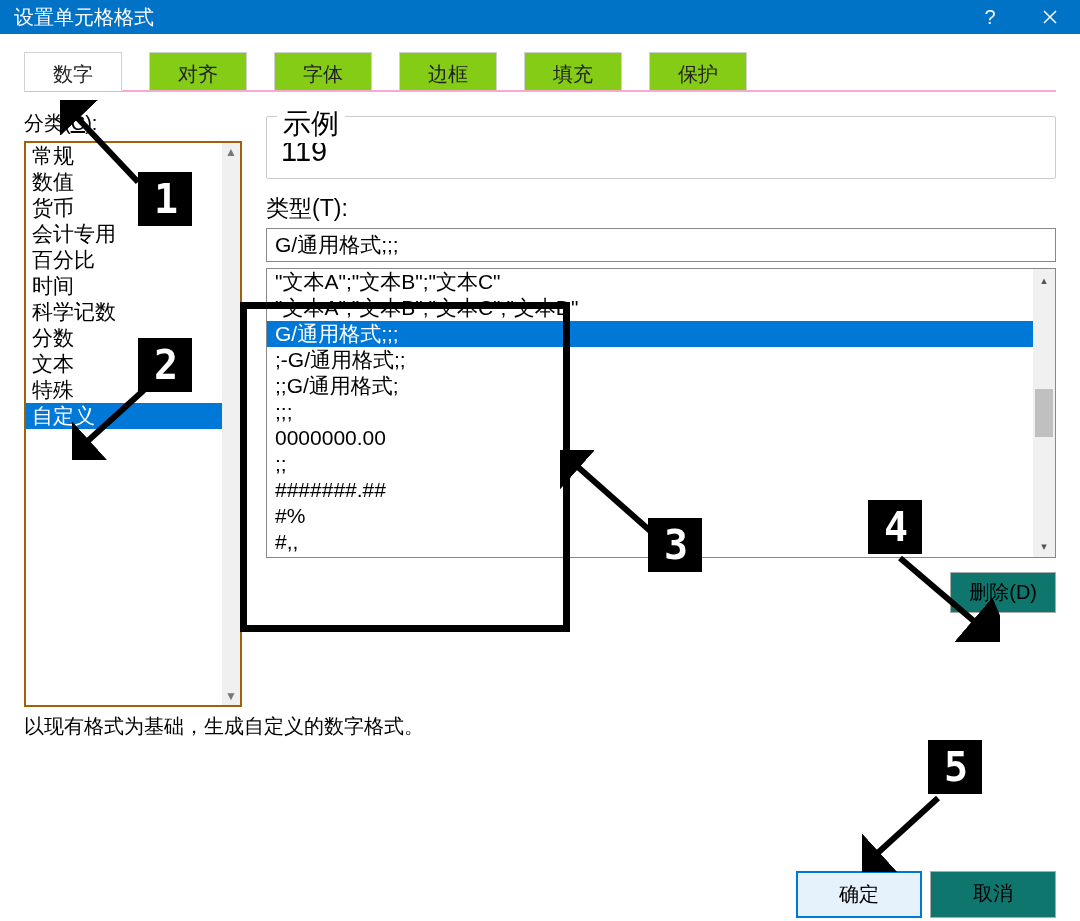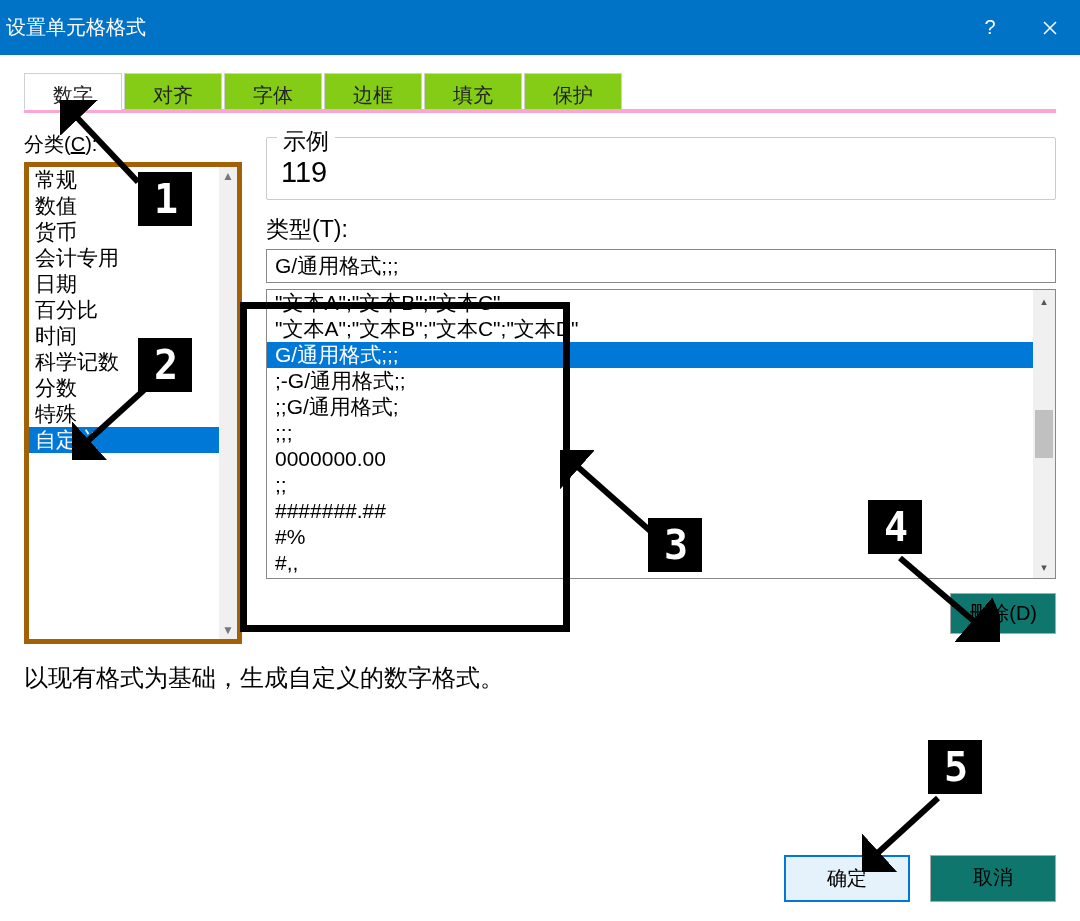--- a/index.html
+++ b/index.html
@@ -7,41 +7,42 @@
   body {
     font-family: "Microsoft YaHei", "Segoe UI", sans-serif;
     font-size: 20px;
     background: #fff;
     width: 1080px;
     height: 921px;
     overflow: hidden;
     position: relative;
   }
   .titlebar {
-    height: 55px;
+    height: 34px;
     background: #0173c7;
     color: #fff;
     display:flex;
     align-items:center;
-    padding-left:6px;
+    padding-left:14px;
     font-size:20px;
   }
   .titlebar .title { flex:1; }
   .titlebar .tbtn {
     width:60px; height:42px;
     display:flex; align-items:center; justify-content:center;
     font-size:20px;
   }
   .content {
     padding: 18px 24px 0 24px;
   }
   .tabs {
     display:flex;
-    border-bottom:4px solid #f9a8d4;
+    border-bottom:2px solid #f9a8d4;
     height:40px;
+    gap:25px;
   }
   .tab {
     padding:8px 28px 0 28px;
     font-size:20px;
     background:#84cc16;
     border:1px solid #d0d0d0;
     border-bottom:none;
     margin-right:2px;
     color:#222;
     position:relative;
@@ -53,22 +54,22 @@
   }
   .body {
     display:flex;
     gap:24px;
     padding-top:18px;
   }
   .left { width:218px; }
   .section-label { font-size:20px; margin-bottom:4px; }
   .section-label .u { text-decoration: underline; }
   .listbox {
-    border:5px solid #a16207;
-    height:482px;
+    border:2px solid #a16207;
+    height:566px;
     overflow:hidden;
     position:relative;
   }
   .listbox .items { }
   .listbox .items div {
     padding:0 6px;
     font-size:21px;
     line-height:26px;
     white-space:nowrap;
   }
@@ -95,21 +96,21 @@
     border-radius:2px;
     position:relative;
     padding:18px 14px 10px 14px;
     margin-top:6px;
   }
   .example-group .glabel {
     position:absolute;
     top:-12px; left:10px;
     background:#fff;
     padding:0 6px;
-    font-size:23px;
+    font-size:28px;
   }
   .example-val { font-size:29px; }
   .type-label { margin-top:14px; font-size:23px; }
   .type-input {
     width:100%;
     border:1px solid #888;
     padding:4px 8px;
     font-size:21px;
     margin-top:4px;
     height:34px;
@@ -159,28 +160,28 @@
   }
   .btn {
     border:1px solid #aaa;
     background:#0f766e;
     padding:6px 18px;
     font-size:20px;
     min-width:100px;
     text-align:center;
   }
   .helper {
-    font-size:24px;
-    margin-top:18px;
+    font-size:20px;
+    margin-top:6px;
   }
   .footer {
     position:absolute;
-    bottom:19px; right:24px;
-    display:flex;
-    gap:20px;
+    bottom:3px; right:24px;
+    display:flex;
+    gap:8px;
   }
   .footer .btn { min-width:126px; padding:8px 0; }
   .footer .btn.ok { border:2px solid #0078d7; background:#e5f1fb; }
 
   
   .marker {
     position:absolute;
     width:54px; height:54px;
     background:#000;
     color:#fff;
@@ -230,25 +231,25 @@
     <div class="left">
       <div class="section-label">
         <span>分类(</span><span class="u">C</span><span>):</span>
       </div>
       <div class="listbox">
         <div class="items" id="category-items">
             <div>常规</div>
             <div>数值</div>
             <div>货币</div>
             <div>会计专用</div>
-            <div>日期</div>
             <div>百分比</div>
             <div>时间</div>
             <div>科学记数</div>
             <div>分数</div>
+            <div>文本</div>
             <div>特殊</div>
             <div class="selected">自定义</div>
           </div>
         <div class="scrollbar">
           <div class="arrow up">▲</div>
           <div class="arrow down">▼</div>
         </div>
       </div>
     </div>
 

